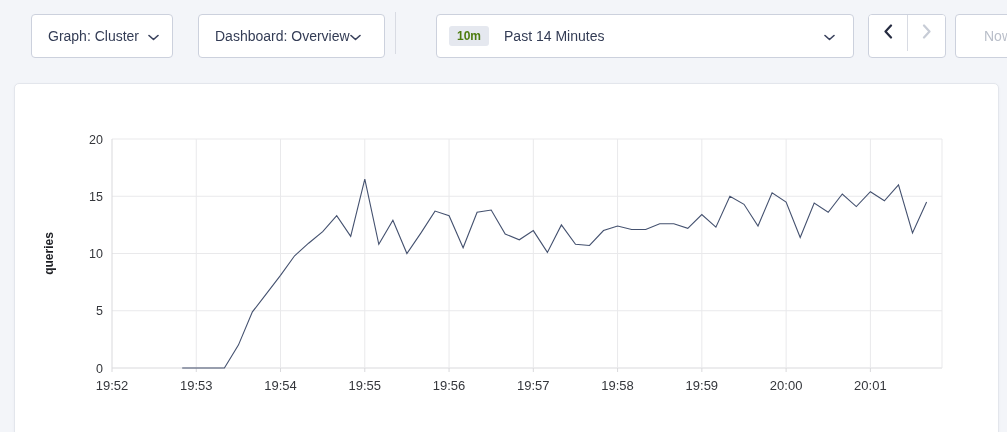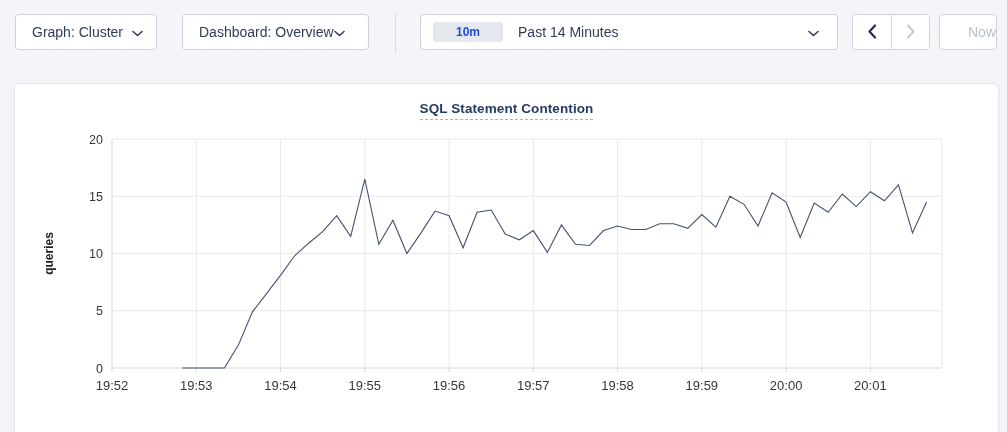--- a/index.html
+++ b/index.html
@@ -2,33 +2,33 @@
 <html><head>
 <meta charset="utf-8">
 <style>
   html,body{margin:0;padding:0;}
   body{
     width:1007px;height:432px;overflow:hidden;position:relative;
     background:#f3f5f9;
     font-family:"Liberation Sans",sans-serif;
     -webkit-font-smoothing:antialiased;
   }
-  .hdr{position:absolute;top:14px;height:36px;box-sizing:border-box;}
+  .hdr{position:absolute;top:14px;height:44px;box-sizing:border-box;margin-left:16px;}
   .btn{
     background:#ffffff;border:1px solid #ccd1dd;border-radius:4px;
     display:flex;align-items:center;color:#333c55;font-size:14px;font-weight:500;
     cursor:pointer;
   }
   #dd-graph{left:15px;width:142px;padding:0 13px 0 16px;justify-content:space-between;}
   #dd-dash{left:182px;width:187px;padding:0 13px 0 16px;}
   #toolbar-divider{left:395px;top:12px;height:42px;width:1px;background:#d8dbe3;position:absolute;}
   #time-window{left:420px;width:418px;padding:0 18px 0 12px;}
   #time-window .badge{
-    background:#e5e8ef;color:#1d4ed8;font-size:12px;font-weight:bold;
-    padding:3px 23px;border-radius:3px;margin-right:15px;line-height:14px;
+    background:#e5e8ef;color:#4d7c0f;font-size:12px;font-weight:bold;
+    padding:3px 8px;border-radius:3px;margin-right:15px;line-height:14px;
   }
   #time-window .chev{margin-left:auto;}
   #arrow-group{left:852px;width:78px;display:flex;background:#ffffff;
     border:1px solid #ccd1dd;border-radius:4px;overflow:hidden;position:absolute;}
   .arrow-btn{width:38px;height:36px;display:flex;align-items:center;justify-content:center;
     background:#fff;border:none;cursor:pointer;}
   .arrow-btn + .arrow-btn{border-left:1px solid #d8dbe3;}
   #now-btn{left:939px;width:58px;justify-content:flex-end;color:#b9bec9;cursor:default;}
   #chart-panel{
     position:absolute;left:14px;top:83px;width:985px;height:380px;box-sizing:border-box;
@@ -90,23 +90,20 @@
         </svg>
     </span>
   </button>
 </div>
 
 <div class="hdr btn" id="now-btn">
   <span>Now</span>
 </div>
 
 <div id="chart-panel">
-  <div id="chart-title-wrap">
-    <span id="chart-title">SQL Statement Contention</span>
-  </div>
   <svg id="chart-svg" width="983" height="340" viewBox="0 0 983 340">
       <g>
         <line x1="97" x2="927" y1="284" y2="284" stroke="#d9d9dc" stroke-width="1"></line>
         <line x1="97" x2="927" y1="226.75" y2="226.75" stroke="#e9e9eb" stroke-width="1"></line>
         <line x1="97" x2="927" y1="169.5" y2="169.5" stroke="#e9e9eb" stroke-width="1"></line>
         <line x1="97" x2="927" y1="112.25" y2="112.25" stroke="#e9e9eb" stroke-width="1"></line>
         <line x1="97" x2="927" y1="55" y2="55" stroke="#e9e9eb" stroke-width="1"></line>
         <line x1="97" x2="97" y1="55" y2="284" stroke="#d9d9dc" stroke-width="1"></line>
         <line x1="97" x2="97" y1="284" y2="288" stroke="#d9d9dc" stroke-width="1"></line>
         <line x1="181.26395939086294" x2="181.26395939086294" y1="55" y2="284" stroke="#e9e9eb" stroke-width="1"></line>

